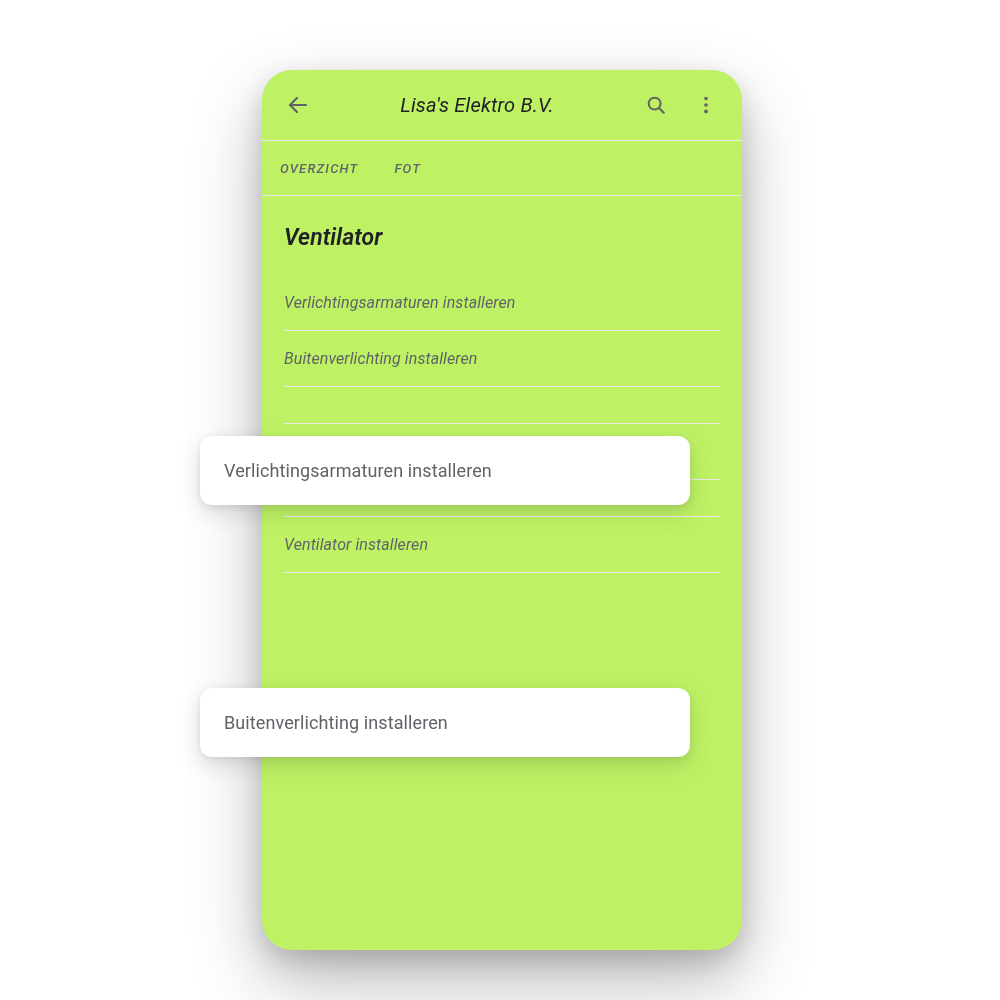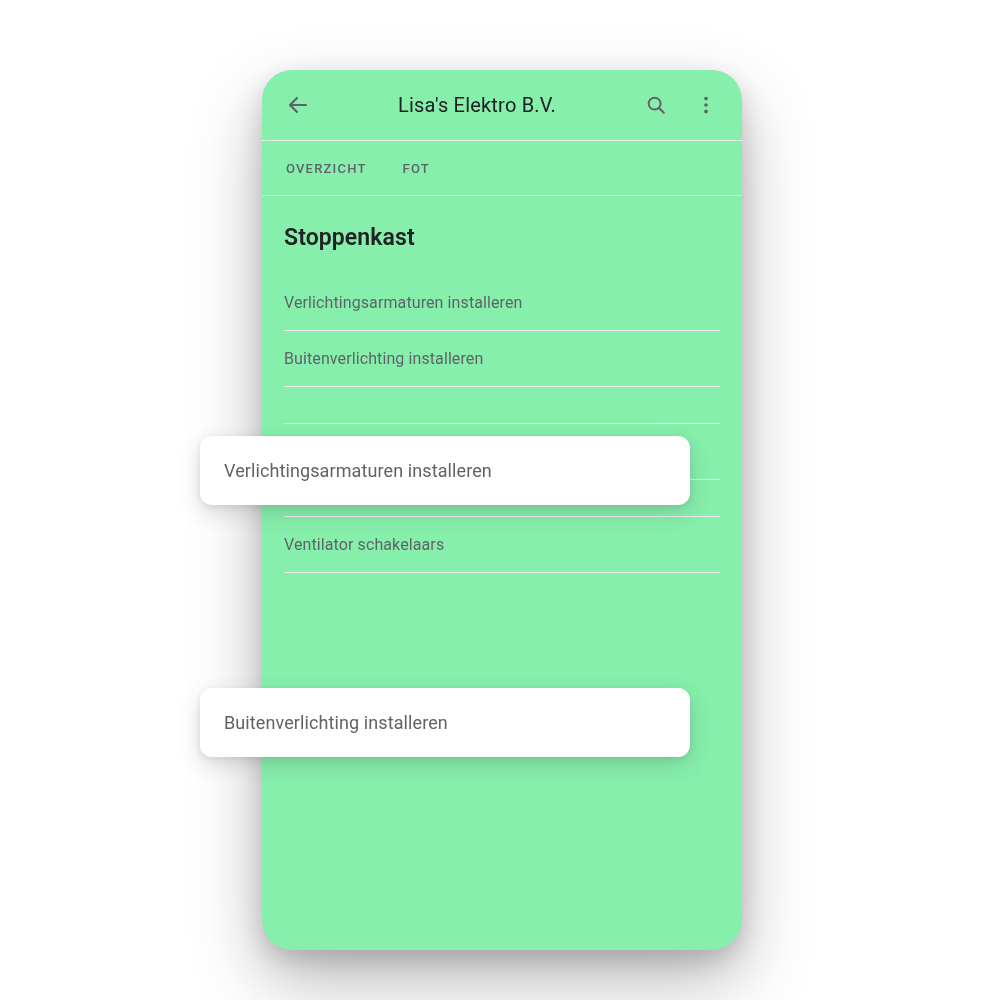--- a/index.html
+++ b/index.html
@@ -14,26 +14,27 @@
     position: relative;
     width: 1000px;
     height: 1000px;
   }
   .phone {
     position: absolute;
     left: 262px;
     top: 70px;
     width: 480px;
     height: 880px;
-    background: #86efac;
+    background: #bef264;
     border-radius: 30px;
     box-shadow: 0 30px 70px rgba(0,0,0,0.28), 0 10px 25px rgba(0,0,0,0.15);
     overflow: hidden;
     display: flex;
     flex-direction: column;
+    font-style: italic;
   }
   .topbar {
     display: flex;
     align-items: center;
     height: 70px;
     padding: 0 14px;
     gap: 6px;
   }
   .icon-btn {
     width: 44px;
@@ -56,21 +57,20 @@
   }
   .tabs-wrap {
     border-top: 1px solid #eceef1;
     border-bottom: 1px solid #e3e5e8;
   }
   .tabs {
     display: flex;
     overflow: hidden;
     height: 54px;
     align-items: center;
-    padding-left: 6px;
     white-space: nowrap;
   }
   .tab {
     font-size: 13px;
     letter-spacing: 1.2px;
     font-weight: 500;
     color: #5f6368;
     text-transform: uppercase;
     padding: 0 18px;
     height: 54px;
@@ -166,28 +166,28 @@
     </div>
 
     <div class="tabs-wrap">
       <div class="tabs" id="tabs">
           <div class="tab">Overzicht</div>
           <div class="tab">Fot</div>
         </div>
     </div>
 
     <div class="content">
-      <div class="section-heading">Stoppenkast</div>
+      <div class="section-heading">Ventilator</div>
       <div class="svc-list" id="svc-list">
           <div class="svc-item">Verlichtingsarmaturen installeren</div>
           <div class="svc-item">Buitenverlichting installeren</div>
           <div class="svc-item"></div>
           <div class="svc-item">Stopcontacten en schakelaars repareren</div>
           <div class="svc-item"></div>
-          <div class="svc-item">Ventilator schakelaars</div>
+          <div class="svc-item">Ventilator installeren</div>
         </div>
     </div>
 
   </div>
 
   <div class="callout c1">Verlichtingsarmaturen installeren</div>
   <div class="callout c2">Buitenverlichting installeren</div>
 
 </div>
 

